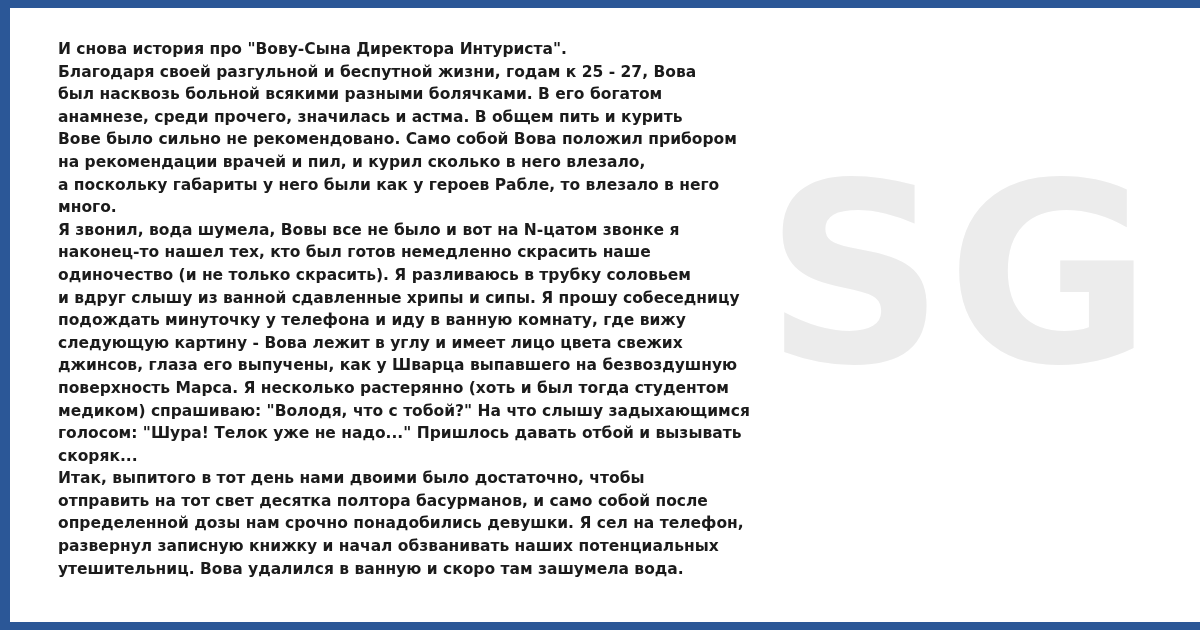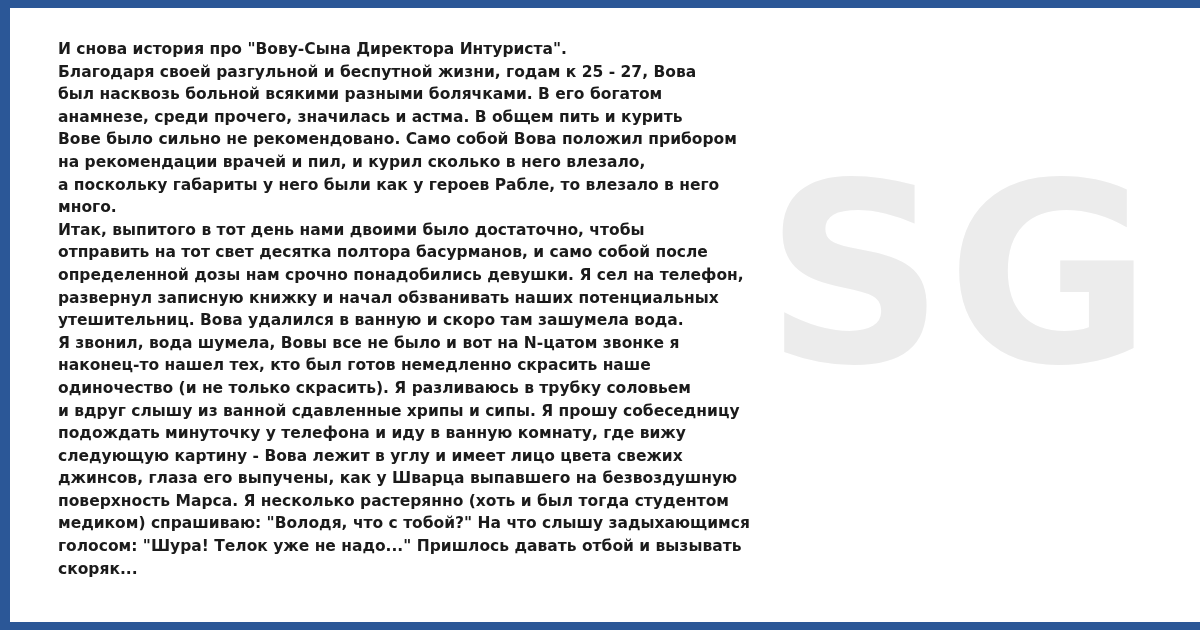--- a/index.html
+++ b/index.html
@@ -87,31 +87,31 @@
 
   <div class="content">
     <p class="para">И снова история про "Вову-Сына Директора Интуриста".
 Благодаря своей разгульной и беспутной жизни, годам к 25 - 27, Вова
 был насквозь больной всякими разными болячками. В его богатом
 анамнезе, среди прочего, значилась и астма. В общем пить и курить
 Вове было сильно не рекомендовано. Само собой Вова положил прибором
 на рекомендации врачей и пил, и курил сколько в него влезало,
 а поскольку габариты у него были как у героев Рабле, то влезало в него
 много.</p>
-    <p class="para">Итак, выпитого в тот день нами двоими было достаточно, чтобы
-отправить на тот свет десятка полтора басурманов, и само собой после
-определенной дозы нам срочно понадобились девушки. Я сел на телефон,
-развернул записную книжку и начал обзванивать наших потенциальных
-утешительниц. Вова удалился в ванную и скоро там зашумела вода.</p>
     <p class="para">Я звонил, вода шумела, Вовы все не было и вот на N-цатом звонке я
 наконец-то нашел тех, кто был готов немедленно скрасить наше
 одиночество (и не только скрасить). Я разливаюсь в трубку соловьем
 и вдруг слышу из ванной сдавленные хрипы и сипы. Я прошу собеседницу
 подождать минуточку у телефона и иду в ванную комнату, где вижу
 следующую картину - Вова лежит в углу и имеет лицо цвета свежих
 джинсов, глаза его выпучены, как у Шварца выпавшего на безвоздушную
 поверхность Марса. Я несколько растерянно (хоть и был тогда студентом
 медиком) спрашиваю: "Володя, что с тобой?" На что слышу задыхающимся
 голосом: "Шура! Телок уже не надо..." Пришлось давать отбой и вызывать
 скоряк...</p>
+    <p class="para">Итак, выпитого в тот день нами двоими было достаточно, чтобы
+отправить на тот свет десятка полтора басурманов, и само собой после
+определенной дозы нам срочно понадобились девушки. Я сел на телефон,
+развернул записную книжку и начал обзванивать наших потенциальных
+утешительниц. Вова удалился в ванную и скоро там зашумела вода.</p>
   </div>
 
 </div>
 
 </body></html>

